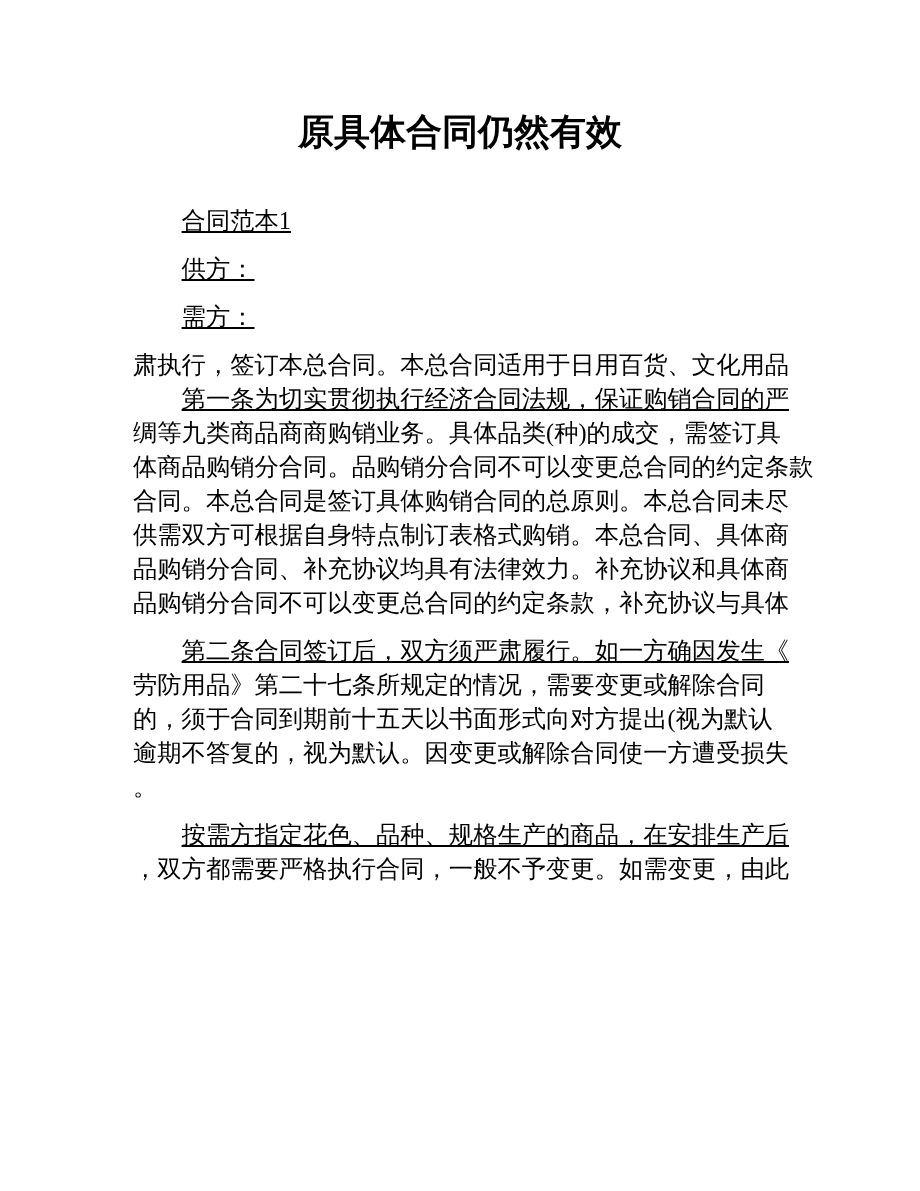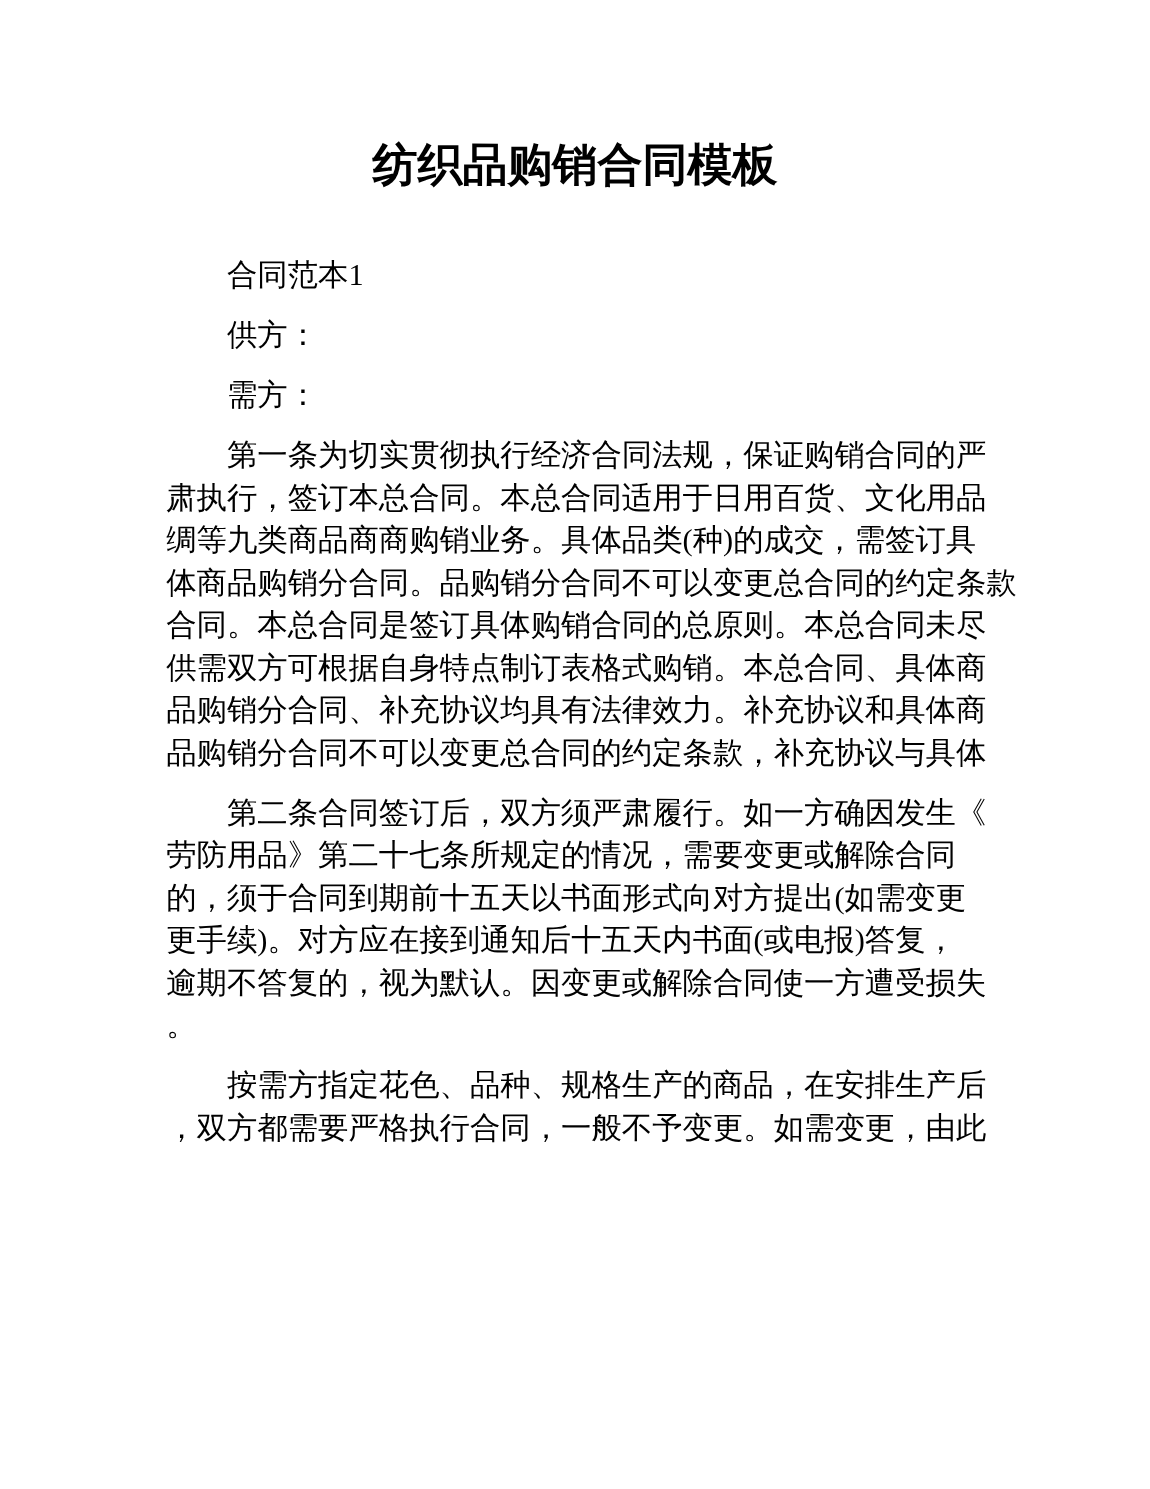--- a/index.html
+++ b/index.html
@@ -36,59 +36,58 @@
   }
 
   .para { margin-bottom: 14px; }
 
   .line {
     white-space: pre;
     height: 34px;
     line-height: 34px;
   }
 
-  .line.first { text-indent: 2em; }
+  .line.first { text-indent: 2em; text-decoration: underline; }
 </style>
 </head>
 <body>
 
 <div class="page">
 
-  <h1 class="doc-title">纺织品购销合同模板</h1>
+  <h1 class="doc-title">原具体合同仍然有效</h1>
 
   <div class="content">
 
     <div class="para">
       <div class="line first">合同范本1</div>
     </div>
 
     <div class="para">
       <div class="line first">供方：</div>
     </div>
 
     <div class="para">
       <div class="line first">需方：</div>
     </div>
 
     <div class="para">
+      <div class="line">肃执行，签订本总合同。本总合同适用于日用百货、文化用品</div>
       <div class="line first">第一条为切实贯彻执行经济合同法规，保证购销合同的严</div>
-      <div class="line">肃执行，签订本总合同。本总合同适用于日用百货、文化用品</div>
       <div class="line">绸等九类商品商商购销业务。具体品类(种)的成交，需签订具</div>
       <div class="line">体商品购销分合同。品购销分合同不可以变更总合同的约定条款</div>
       <div class="line">合同。本总合同是签订具体购销合同的总原则。本总合同未尽</div>
       <div class="line">供需双方可根据自身特点制订表格式购销。本总合同、具体商</div>
       <div class="line">品购销分合同、补充协议均具有法律效力。补充协议和具体商</div>
       <div class="line">品购销分合同不可以变更总合同的约定条款，补充协议与具体</div>
     </div>
 
     <div class="para">
       <div class="line first">第二条合同签订后，双方须严肃履行。如一方确因发生《</div>
       <div class="line">劳防用品》第二十七条所规定的情况，需要变更或解除合同</div>
-      <div class="line">的，须于合同到期前十五天以书面形式向对方提出(如需变更</div>
-      <div class="line">更手续)。对方应在接到通知后十五天内书面(或电报)答复，</div>
+      <div class="line">的，须于合同到期前十五天以书面形式向对方提出(视为默认</div>
       <div class="line">逾期不答复的，视为默认。因变更或解除合同使一方遭受损失</div>
       <div class="line">。</div>
     </div>
 
     <div class="para">
       <div class="line first">按需方指定花色、品种、规格生产的商品，在安排生产后</div>
       <div class="line">，双方都需要严格执行合同，一般不予变更。如需变更，由此</div>
     </div>
 
   </div>

